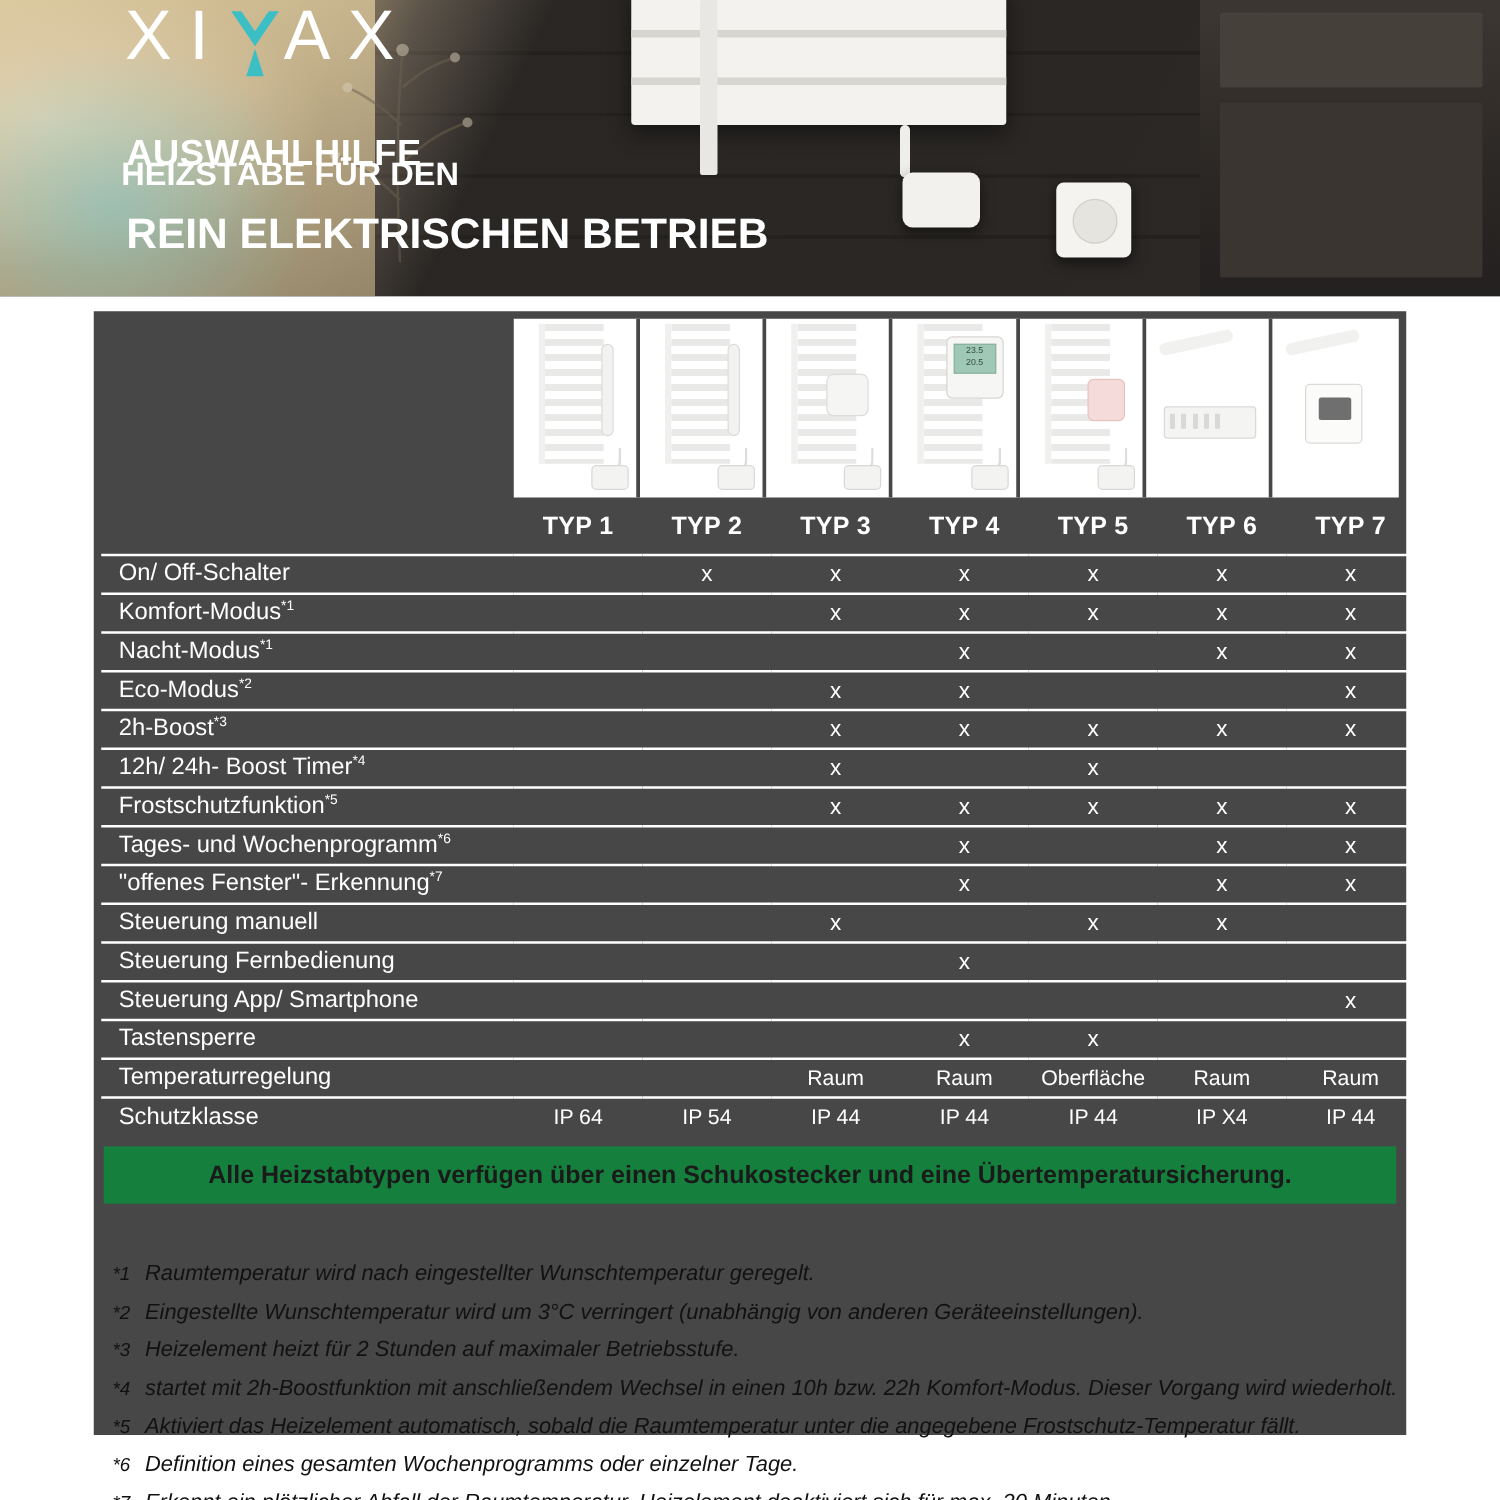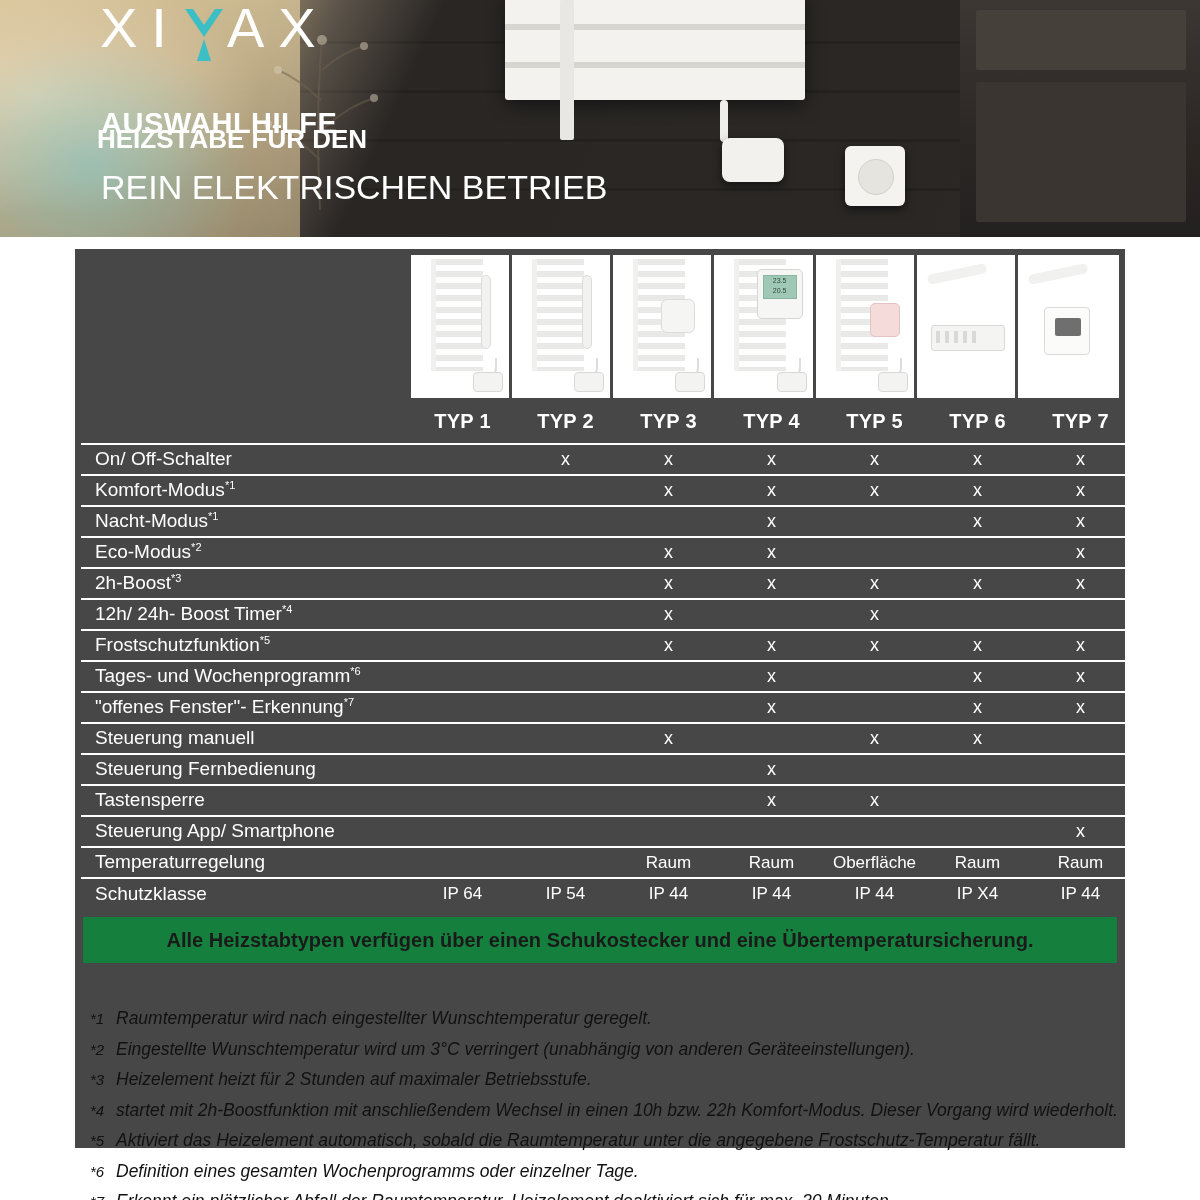--- a/index.html
+++ b/index.html
@@ -109,21 +109,21 @@
   .hero-kicker {
     position: absolute; left: 101px; top: 83px;
     color: #ffffff; font-size: 29px; font-weight: 700; letter-spacing: .5px; margin-top: 24px;
   }
   .hero-line1 {
     position: absolute; left: 97px; top: 124px;
     color: #ffffff; font-size: 26px; font-weight: 700;
   }
   .hero-line2 {
     position: absolute; left: 101px; top: 168px;
-    color: #ffffff; font-size: 34px; font-weight: 400;
+    color: #ffffff; font-size: 34px; font-weight: 700;
   }
 
   
   .table-wrap {
     position: absolute;
     left: 75px; top: 249px;
     width: 1050px; height: 899px;
     background: #474747;
     padding: 6px;
   }
@@ -502,39 +502,39 @@
           <td class="mark"></td>
           <td class="mark"></td>
           <td class="mark"></td>
           <td class="mark">x</td>
           <td class="mark"></td>
           <td class="mark"></td>
           <td class="mark"></td>
         </tr>
 
         <tr class="data-row">
+          <td class="row-label"><span>Steuerung App/ Smartphone</span><sup></sup></td>
+          <td class="mark"></td>
+          <td class="mark"></td>
+          <td class="mark"></td>
+          <td class="mark"></td>
+          <td class="mark"></td>
+          <td class="mark"></td>
+          <td class="mark">x</td>
+        </tr>
+
+        <tr class="data-row">
           <td class="row-label"><span>Tastensperre</span><sup></sup></td>
           <td class="mark"></td>
           <td class="mark"></td>
           <td class="mark"></td>
           <td class="mark">x</td>
           <td class="mark">x</td>
           <td class="mark"></td>
           <td class="mark"></td>
-        </tr>
-
-        <tr class="data-row">
-          <td class="row-label"><span>Steuerung App/ Smartphone</span><sup></sup></td>
-          <td class="mark"></td>
-          <td class="mark"></td>
-          <td class="mark"></td>
-          <td class="mark"></td>
-          <td class="mark"></td>
-          <td class="mark"></td>
-          <td class="mark">x</td>
         </tr>
 
         <tr class="data-row">
           <td class="row-label"><span>Temperaturregelung</span><sup></sup></td>
           <td class="small"></td>
           <td class="small"></td>
           <td class="small">Raum</td>
           <td class="small">Raum</td>
           <td class="small">Oberfläche</td>
           <td class="small">Raum</td>

